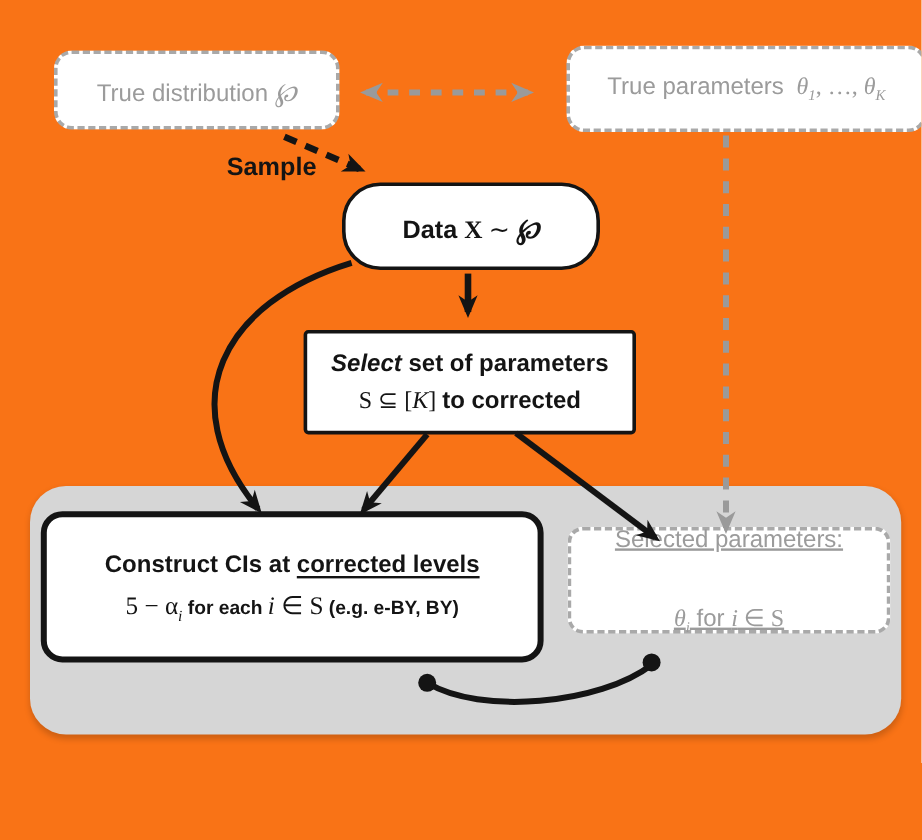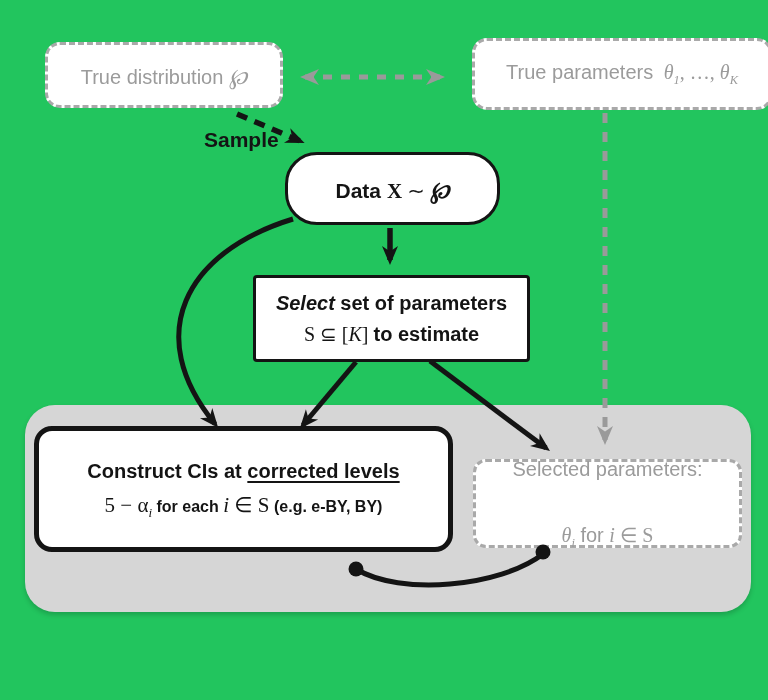--- a/index.html
+++ b/index.html
@@ -1,17 +1,17 @@
 <!DOCTYPE html>
 <html><head>
 <meta charset="utf-8">
 <style>
   html,body{margin:0;padding:0;background:#ffffff;}
   .canvas{
-    position:relative;width:768px;height:700px;background:#22c55e;overflow:hidden;
+    position:relative;width:768px;height:700px;background:#f97316;overflow:hidden;
     font-family:"Liberation Sans",sans-serif;color:#141414;
   }
   .panel{
     position:absolute;left:25px;top:405px;width:726px;height:207px;
     background:#d6d6d6;border-radius:30px;z-index:1;
     box-shadow:0 3px 5px rgba(0,0,0,0.18);
   }
   .box{
     position:absolute;display:flex;flex-direction:column;justify-content:center;
     align-items:center;text-align:center;background:#ffffff;z-index:2;box-sizing:border-box;
@@ -19,22 +19,22 @@
   .dashed-gray{border:3px dashed #a9a9a9;color:#9b9b9b;}
   .solid-black{border:3px solid #141414;}
   .box-true-dist{left:45px;top:42px;width:238px;height:66px;border-radius:15px;font-size:20px;}
   .box-true-params{left:472px;top:38px;width:300px;height:72px;border-radius:15px;font-size:20px;}
   .box-data{left:285px;top:152px;width:215px;height:73px;border-radius:32px;font-size:21px;font-weight:bold;}
   .box-select{left:253px;top:275px;width:277px;height:87px;border-radius:4px;font-size:20px;font-weight:bold;line-height:1.55;}
   .box-construct{
     left:34px;top:426px;width:419px;height:126px;border-radius:18px;
     border:5px solid #141414;font-size:20px;font-weight:bold;line-height:1.62;
   }
-  .box-selected{left:473px;top:459px;width:269px;height:89px;border-radius:13px;font-size:20px;line-height:1.5;}
-  .sample-label{position:absolute;left:204px;top:128px;font-size:21px;font-weight:bold;z-index:2;}
+  .box-selected{left:473px;top:439px;width:269px;height:89px;border-radius:13px;font-size:20px;line-height:1.5;text-decoration:underline;}
+  .sample-label{position:absolute;left:189px;top:128px;font-size:21px;font-weight:bold;z-index:2;}
   .overlay{position:absolute;left:0;top:0;z-index:3;pointer-events:none;}
   .math{font-family:"Liberation Serif",serif;font-weight:normal;}
   .math-it{font-family:"Liberation Serif",serif;font-style:italic;font-weight:normal;}
   .script-p{font-family:"DejaVu Serif",serif;font-style:italic;font-size:1.1em;}
   .bold-serif{font-family:"Liberation Serif",serif;font-weight:bold;}
   .underlined{text-decoration:underline;text-decoration-thickness:2px;text-underline-offset:3px;}
   .italic{font-style:italic;}
   sub{font-size:0.62em;}
   .construct-math{font-size:21px;}
   .gray-math{color:#9b9b9b;margin-top:36px;}
@@ -64,21 +64,21 @@
   <div class="sample-label">Sample</div>
 
   <div class="box solid-black box-data">
     <div class="nowrap">
       <span>Data </span><span class="bold-serif">X</span><span class="math"> ∼ </span><span class="script-p">℘</span>
     </div>
   </div>
 
   <div class="box solid-black box-select">
     <div class="nowrap"><span class="italic">Select</span><span> set of parameters</span></div>
-    <div class="nowrap"><span class="math">S</span><span class="math"> ⊆ [</span><span class="math-it">K</span><span class="math">] </span><span>to estimate</span></div>
+    <div class="nowrap"><span class="math">S</span><span class="math"> ⊆ [</span><span class="math-it">K</span><span class="math">] </span><span>to corrected</span></div>
   </div>
 
   <div class="box box-construct">
     <div class="nowrap"><span>Construct CIs at </span><span class="underlined">corrected levels</span></div>
     <div class="nowrap construct-math"><span class="math"><span>5 − α</span><sub class="math-it">i</sub></span><span style="font-size:16px"> for each </span><span class="math-it">i</span><span class="math"> ∈ S</span><span style="font-size:16px"> (e.g. e-BY, BY)</span></div>
   </div>
 
   <div class="box dashed-gray box-selected">
     <div class="nowrap">Selected parameters:</div>
     <div class="nowrap gray-math"><span class="math-it"><span>θ</span><sub>i</sub></span><span> for </span><span class="math-it">i</span><span class="math"> ∈ S</span></div>

